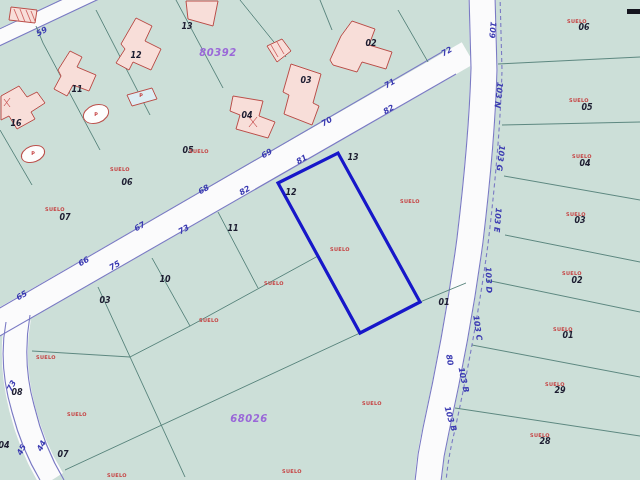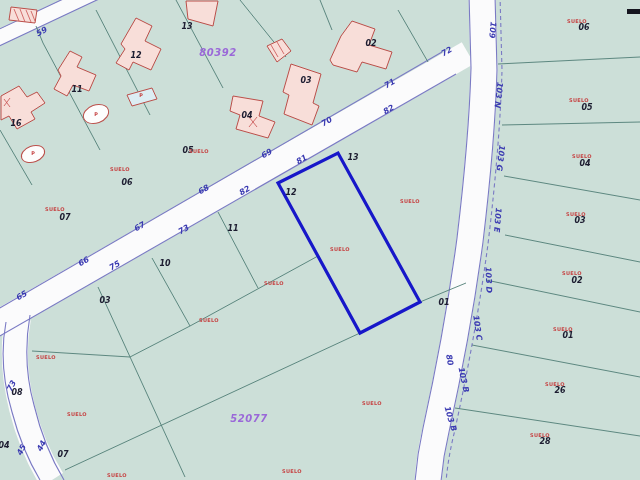--- a/index.html
+++ b/index.html
@@ -125,35 +125,35 @@
       <span class="lbl num" style="left: 77px; top: 90px; --r: 0deg;">11</span>
       <span class="lbl num" style="left: 136px; top: 56px; --r: 0deg;">12</span>
       <span class="lbl num" style="left: 187px; top: 27px; --r: 0deg;">13</span>
       <span class="lbl num" style="left: 306px; top: 81px; --r: 0deg;">03</span>
       <span class="lbl num" style="left: 247px; top: 116px; --r: 0deg;">04</span>
       <span class="lbl num" style="left: 371px; top: 44px; --r: 0deg;">02</span>
       <span class="lbl num" style="left: 188px; top: 151px; --r: 0deg;">05</span>
       <span class="lbl num" style="left: 127px; top: 183px; --r: 0deg;">06</span>
       <span class="lbl num" style="left: 65px; top: 218px; --r: 0deg;">07</span>
       <span class="lbl num" style="left: 105px; top: 301px; --r: 0deg;">03</span>
-      <span class="lbl num" style="left: 165px; top: 264px; --r: 0deg;">10</span>
+      <span class="lbl num" style="left: 165px; top: 280px; --r: 0deg;">10</span>
       <span class="lbl num" style="left: 233px; top: 229px; --r: 0deg;">11</span>
       <span class="lbl num" style="left: 291px; top: 193px; --r: 0deg;">12</span>
       <span class="lbl num" style="left: 353px; top: 158px; --r: 0deg;">13</span>
       <span class="lbl num" style="left: 444px; top: 303px; --r: 0deg;">01</span>
       <span class="lbl num" style="left: 17px; top: 393px; --r: 0deg;">08</span>
       <span class="lbl num" style="left: 63px; top: 455px; --r: 0deg;">07</span>
       <span class="lbl num" style="left: 4px; top: 446px; --r: 0deg;">04</span>
       <span class="lbl num" style="left: 584px; top: 28px; --r: 0deg;">06</span>
       <span class="lbl num" style="left: 587px; top: 108px; --r: 0deg;">05</span>
       <span class="lbl num" style="left: 585px; top: 164px; --r: 0deg;">04</span>
       <span class="lbl num" style="left: 580px; top: 221px; --r: 0deg;">03</span>
       <span class="lbl num" style="left: 577px; top: 281px; --r: 0deg;">02</span>
       <span class="lbl num" style="left: 568px; top: 336px; --r: 0deg;">01</span>
-      <span class="lbl num" style="left: 560px; top: 391px; --r: 0deg;">26</span>
+      <span class="lbl num" style="left: 560px; top: 391px; --r: 0deg;">29</span>
       <span class="lbl num" style="left: 545px; top: 442px; --r: 0deg;">28</span>
       <span class="lbl suelo" style="left: 120px; top: 169px; --r: 0deg;">SUELO</span>
       <span class="lbl suelo" style="left: 199px; top: 151px; --r: 0deg;">SUELO</span>
       <span class="lbl suelo" style="left: 55px; top: 209px; --r: 0deg;">SUELO</span>
       <span class="lbl suelo" style="left: 340px; top: 249px; --r: 0deg;">SUELO</span>
       <span class="lbl suelo" style="left: 410px; top: 201px; --r: 0deg;">SUELO</span>
       <span class="lbl suelo" style="left: 274px; top: 283px; --r: 0deg;">SUELO</span>
       <span class="lbl suelo" style="left: 209px; top: 320px; --r: 0deg;">SUELO</span>
       <span class="lbl suelo" style="left: 46px; top: 357px; --r: 0deg;">SUELO</span>
       <span class="lbl suelo" style="left: 77px; top: 414px; --r: 0deg;">SUELO</span>
@@ -162,18 +162,18 @@
       <span class="lbl suelo" style="left: 372px; top: 403px; --r: 0deg;">SUELO</span>
       <span class="lbl suelo" style="left: 577px; top: 21px; --r: 0deg;">SUELO</span>
       <span class="lbl suelo" style="left: 579px; top: 100px; --r: 0deg;">SUELO</span>
       <span class="lbl suelo" style="left: 582px; top: 156px; --r: 0deg;">SUELO</span>
       <span class="lbl suelo" style="left: 576px; top: 214px; --r: 0deg;">SUELO</span>
       <span class="lbl suelo" style="left: 572px; top: 273px; --r: 0deg;">SUELO</span>
       <span class="lbl suelo" style="left: 563px; top: 329px; --r: 0deg;">SUELO</span>
       <span class="lbl suelo" style="left: 555px; top: 384px; --r: 0deg;">SUELO</span>
       <span class="lbl suelo" style="left: 540px; top: 435px; --r: 0deg;">SUELO</span>
       <span class="lbl block" style="left: 218px; top: 53px; --r: 0deg;">80392</span>
-      <span class="lbl block" style="left: 249px; top: 419px; --r: 0deg;">52077</span>
+      <span class="lbl block" style="left: 249px; top: 419px; --r: 0deg;">68026</span>
       <span class="lbl pmark" style="left: 141px; top: 95px; --r: 0deg;">P</span>
       <span class="lbl pmark" style="left: 96px; top: 114px; --r: 0deg;">P</span>
       <span class="lbl pmark" style="left: 33px; top: 153px; --r: 0deg;">P</span>
     </div>
 </div>
 
 </body></html>

